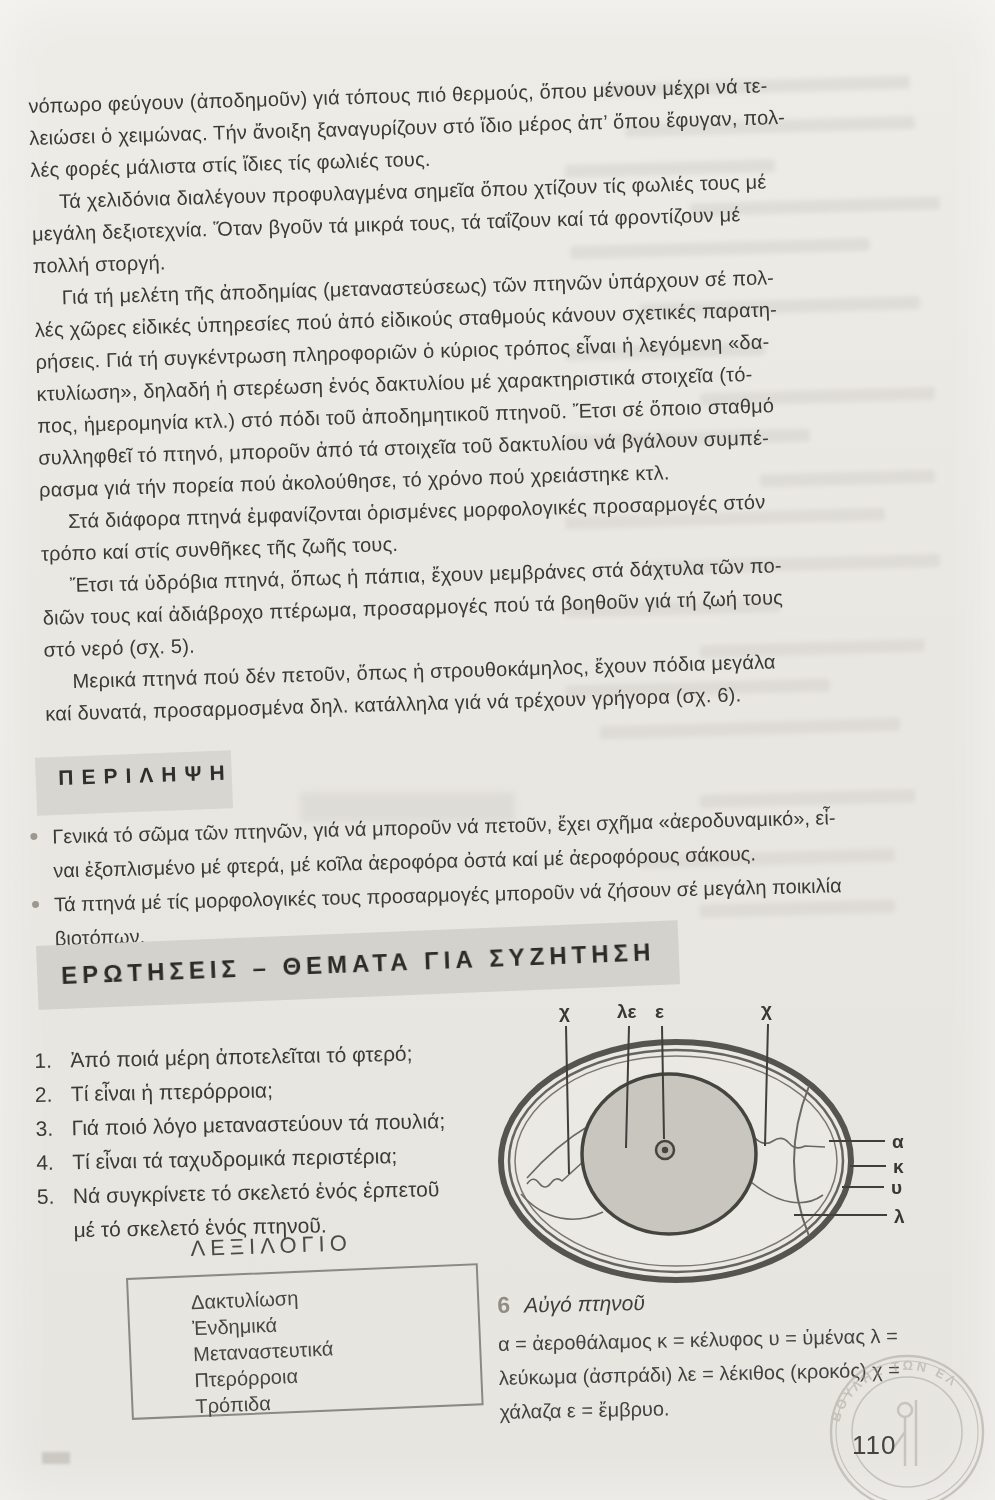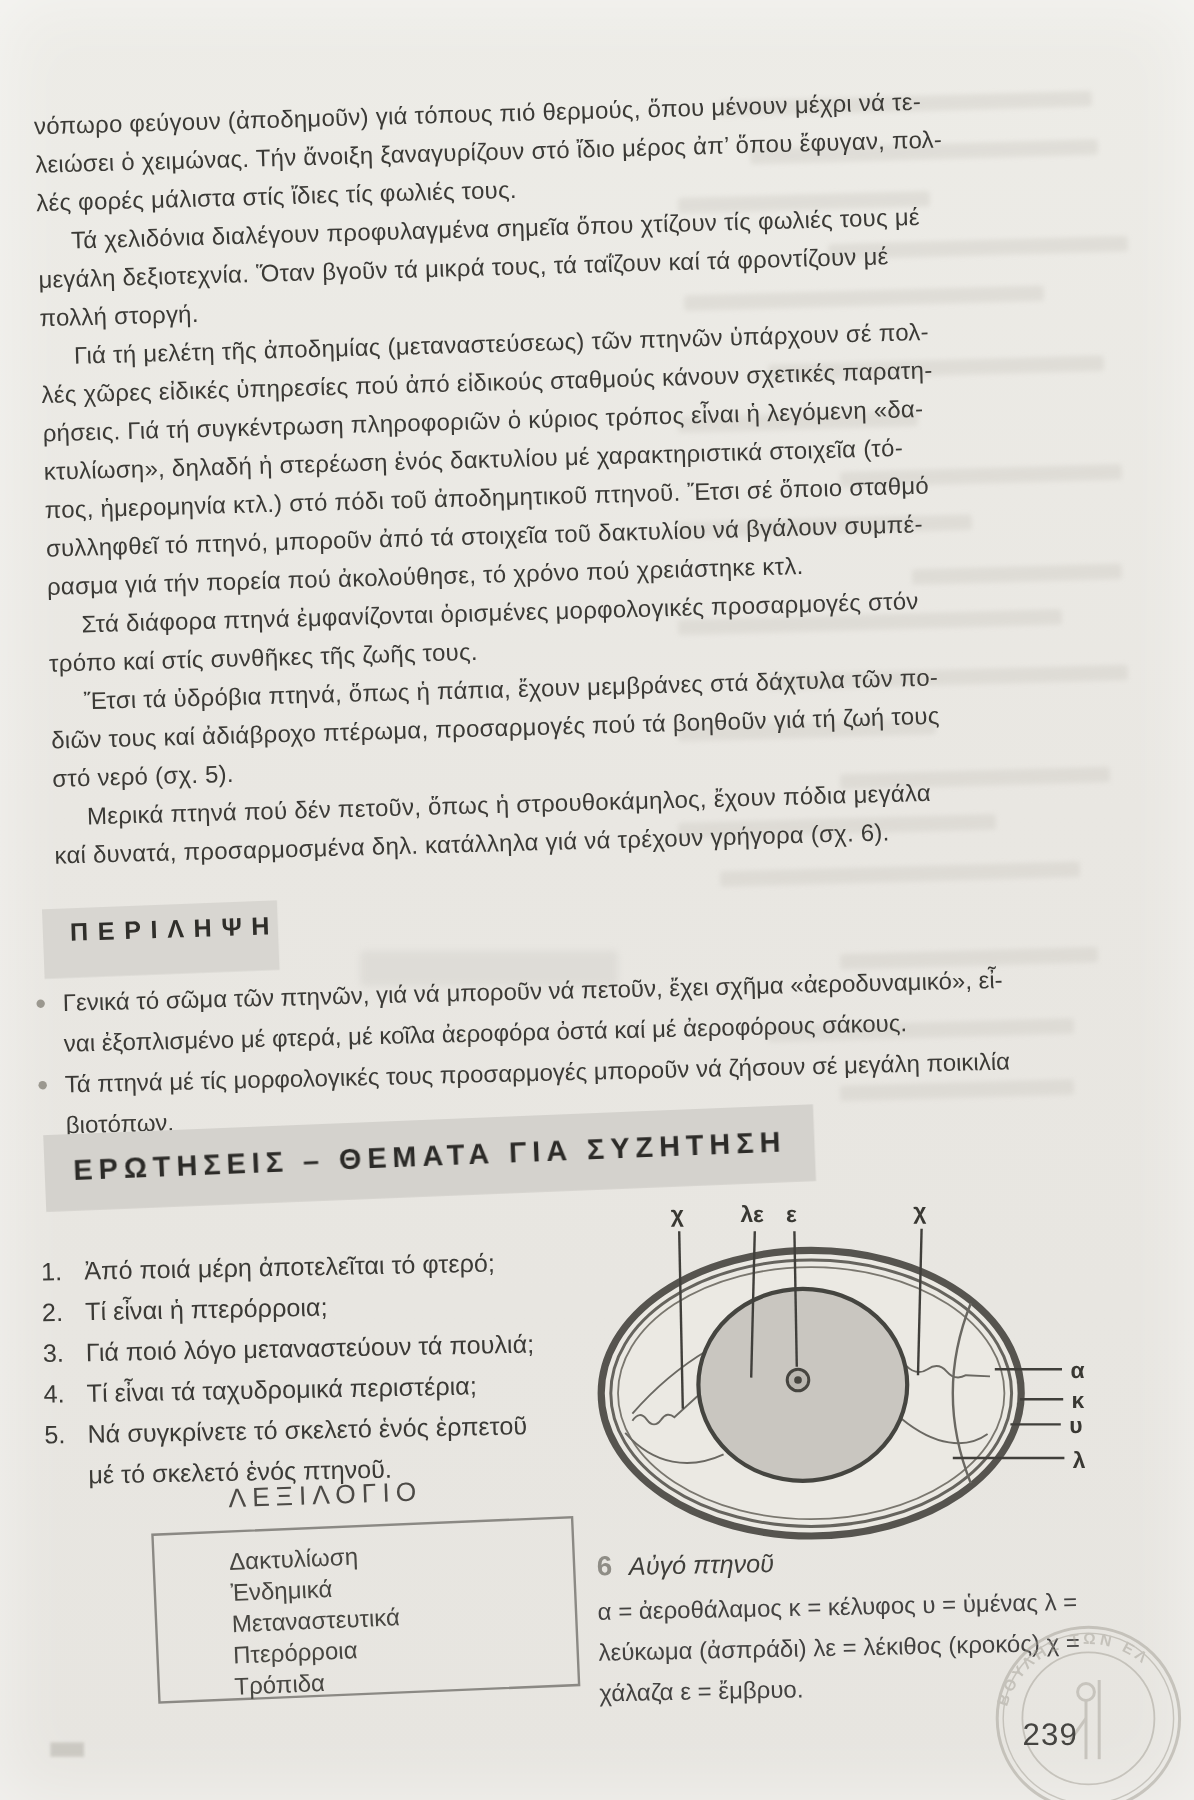--- a/index.html
+++ b/index.html
@@ -235,16 +235,16 @@
       <textPath href="#stamp-arc" startOffset="8%">ΒΟΥΛΗΣ ΤΩΝ ΕΛ</textPath>
     </text>
     <g stroke="#a8a49b" stroke-width="2.5" fill="none">
       <circle cx="95" cy="62" r="7"></circle>
       <line x1="95" y1="69" x2="95" y2="118"></line>
       <line x1="95" y1="84" x2="82" y2="102"></line>
       <line x1="106" y1="52" x2="106" y2="118"></line>
     </g>
   </svg>
 
-  <div class="page-number">239</div>
+  <div class="page-number">110</div>
   <div class="corner-smudge"></div>
 
 </div>
 
 </body></html>

